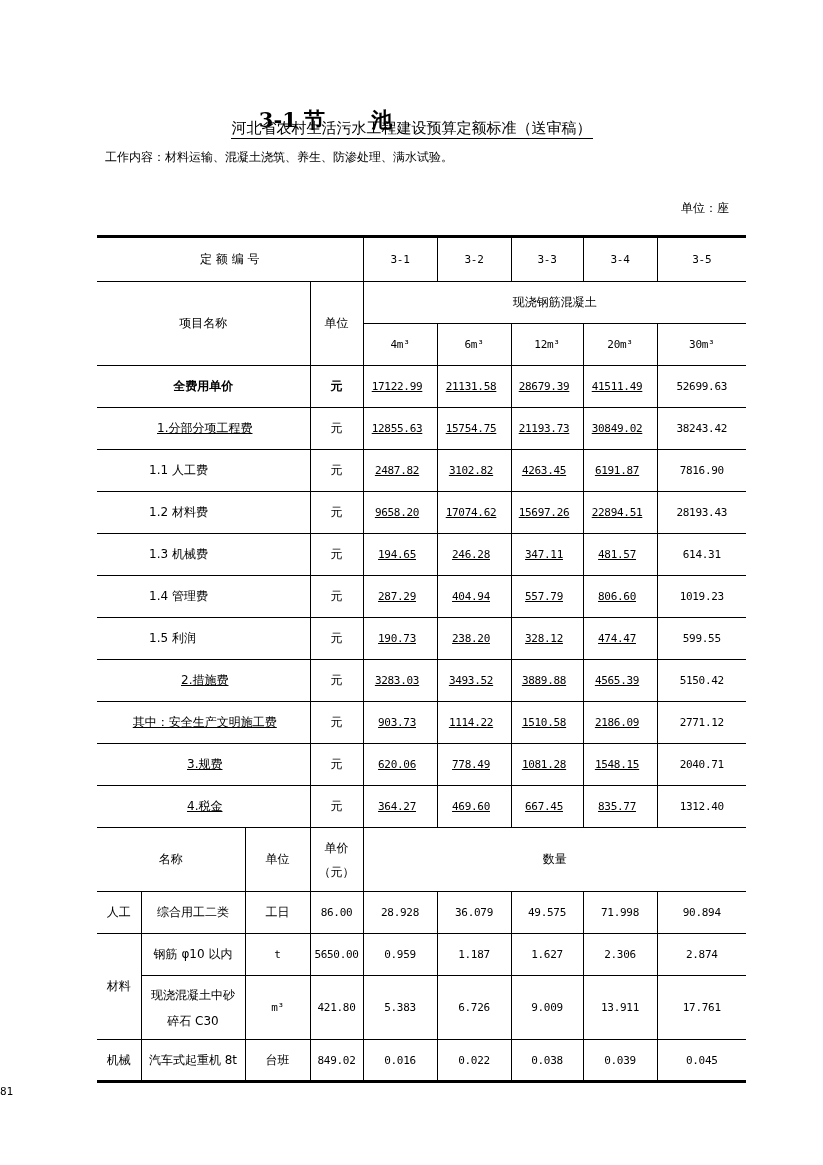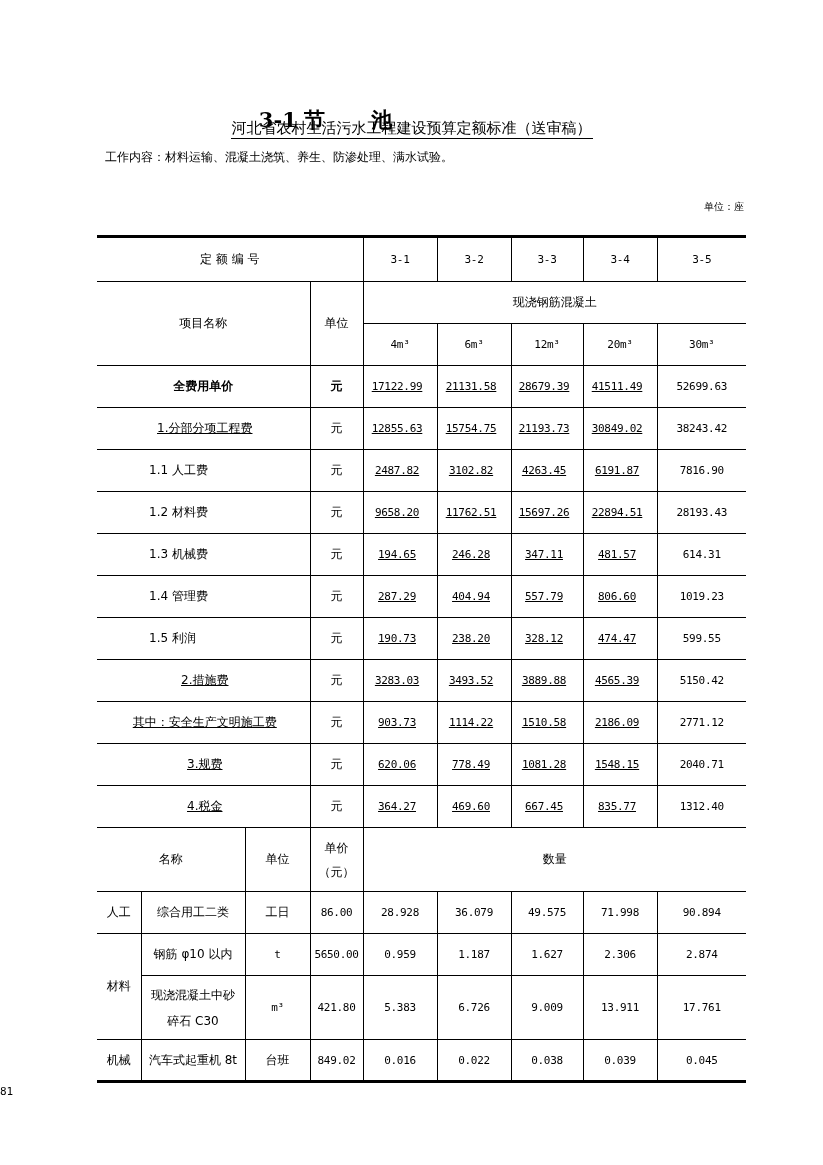--- a/index.html
+++ b/index.html
@@ -4,21 +4,21 @@
 <style>
   html, body { margin: 0; padding: 0; background: #ffffff; }
   body { width: 823px; height: 1165px; position: relative; overflow: hidden;
          font-family: "DejaVu Sans", "Liberation Sans", sans-serif; color: #000; }
   .doc-header { position: absolute; left: 0; width: 823px; top: 72px; text-align: center; font-size: 15px; margin-top: 47px; }
   .doc-header span { border-bottom: 1px solid #000; padding: 0 1px 1px; }
   .section-title { position: absolute; left: 0; width: 651px; top: 106px; text-align: center;
                    font-family: "DejaVu Serif", "Liberation Serif", serif; font-weight: bold; font-size: 21px; }
   .section-title .gap { display: inline-block; width: 46px; }
   .work-content { position: absolute; left: 105px; top: 149px; font-size: 12px; font-family: Liberation Serif, serif; }
-  .unit-note { position: absolute; right: 79px; top: 200px; font-size: 10px; }
+  .unit-note { position: absolute; right: 94px; top: 200px; font-size: 12px; }
   table.quota { position: absolute; left: 97px; top: 235px; width: 649px; border-collapse: collapse;
                 table-layout: fixed; font-size: 12px; }
   table.quota td { border: 1px solid #000; padding: 0; text-align: center; vertical-align: middle; }
   table.quota tr:first-child td { border-top: 3px solid #000; }
   table.quota tr:last-child td { border-bottom: 3px solid #000; }
   table.quota td:first-child { border-left: none; }
   table.quota td:last-child { border-right: none; margin-left: 26px; }
   .num { font-family: "DejaVu Sans Mono", "Liberation Mono", monospace; font-size: 11px; letter-spacing: -0.3px; }
   .num-r { text-align: right; padding-right: 6px !important; text-decoration: underline; }
   .lbl-l { text-align: left; padding-left: 3px !important; text-decoration: underline; }
@@ -100,21 +100,21 @@
     <td class="num num-r">2487.82</td>
     <td class="num num-r">3102.82</td>
     <td class="num num-r">4263.45</td>
     <td class="num num-r">6191.87</td>
     <td class="num">7816.90</td>
   </tr>
   <tr style="height:42px">
     <td colspan="3" class="lbl-ind">1.2 材料费</td>
     <td>元</td>
     <td class="num num-r">9658.20</td>
-    <td class="num num-r">11762.51</td>
+    <td class="num num-r">17074.62</td>
     <td class="num num-r">15697.26</td>
     <td class="num num-r">22894.51</td>
     <td class="num">28193.43</td>
   </tr>
   <tr style="height:42px">
     <td colspan="3" class="lbl-ind">1.3 机械费</td>
     <td>元</td>
     <td class="num num-r">194.65</td>
     <td class="num num-r">246.28</td>
     <td class="num num-r">347.11</td>

